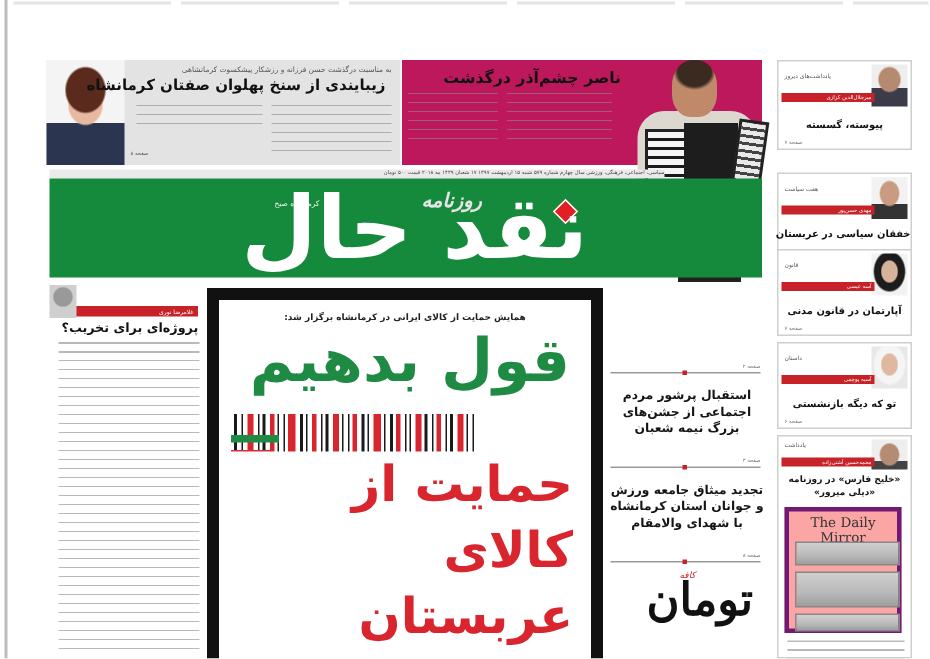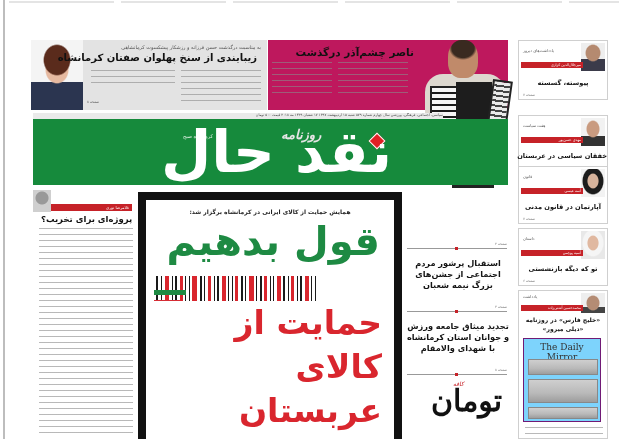--- a/index.html
+++ b/index.html
@@ -65,21 +65,21 @@
   .pipo-tag { position: absolute; left: 48px; top: 188px; font-size: 6px; color: #c62228; font-style: italic; }
 
   
   .sidebar { position: absolute; left: 513px; top: 40px; width: 90px; height: 399px; }
   .card { position: absolute; left: 0; width: 90px; border: 1px solid #cfcfcf; background: #fff; }
   .card .avatar { position: absolute; right: 2px; top: 2px; width: 24px; height: 28px; }
   .card .section { position: absolute; left: 4px; top: 7px; font-size: 4px; color: #555; direction: rtl; }
   .card .name-bar { position: absolute; left: 2px; top: 21px; width: 62px; height: 6px; background: #c62228; color: #fff; font-size: 3.6px; line-height: 6px; direction: rtl; text-align: right; padding-right: 2px; white-space: nowrap; overflow: hidden; }
   .card .ctitle { position: absolute; left: 0; width: 100%; text-align: center; direction: rtl; font-weight: bold; font-size: 6.6px; color: #111; white-space: nowrap; }
   .card .cpage { position: absolute; left: 4px; font-size: 3.5px; color: #777; }
-  .card.last .mirror { position: absolute; left: 4px; top: 47px; width: 78px; height: 84px; border: 1px solid #701a75; background: #7dd3fc; }
+  .card.last .mirror { position: absolute; left: 4px; top: 47px; width: 78px; height: 84px; border: 3px solid #701a75; background: #fca5a5; }
   .mirror .mt { position: absolute; left: 0; top: 3px; width: 100%; text-align: center; font-family: "DejaVu Serif", serif; font-size: 9px; color: #333; }
   .mirror .pic { position: absolute; left: 4px; width: 70px; border: 1px solid #888; background: linear-gradient(180deg, #cfcfcf, #b9b9b9 60%, #9d9d9d); }
 </style>
 </head>
 <body>
 
 <div class="page">
   <div class="top-rule"></div>
 
   <div class="teaser left">

